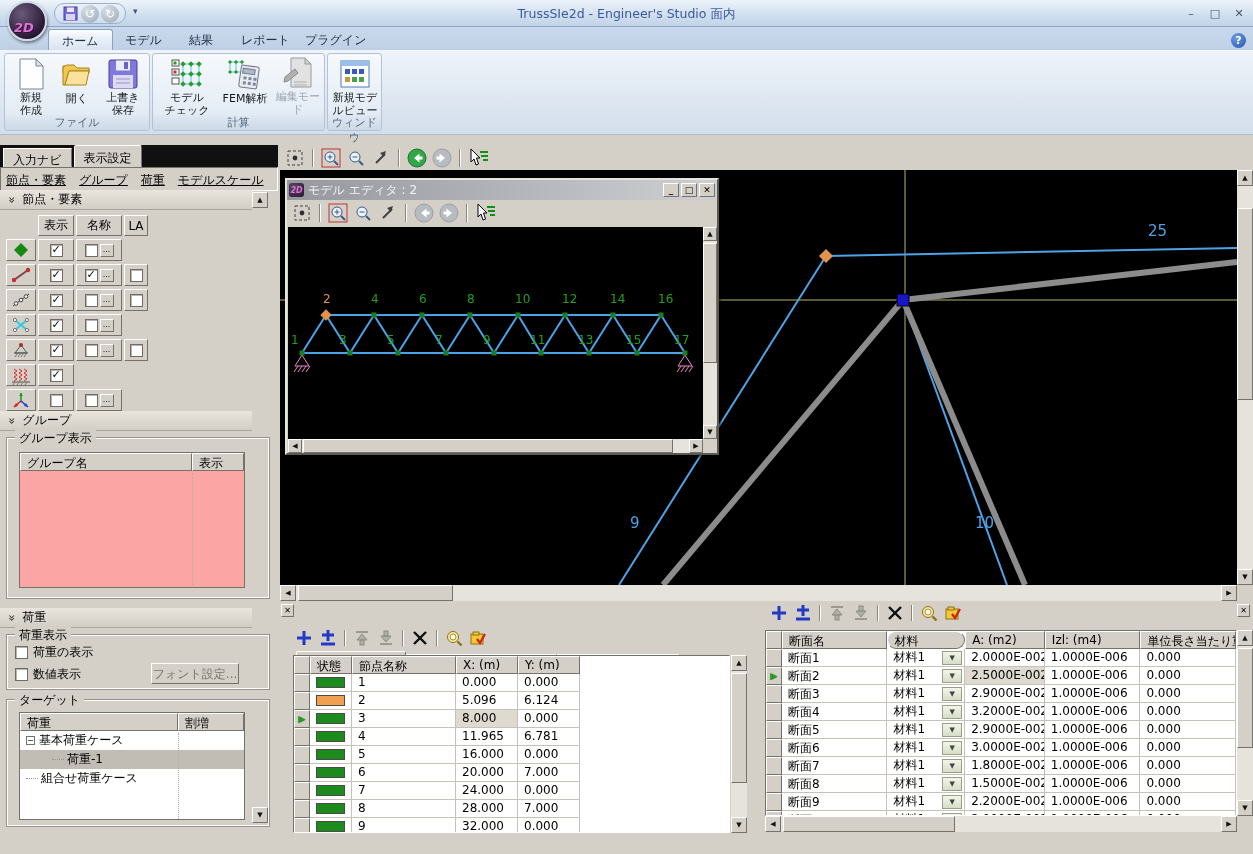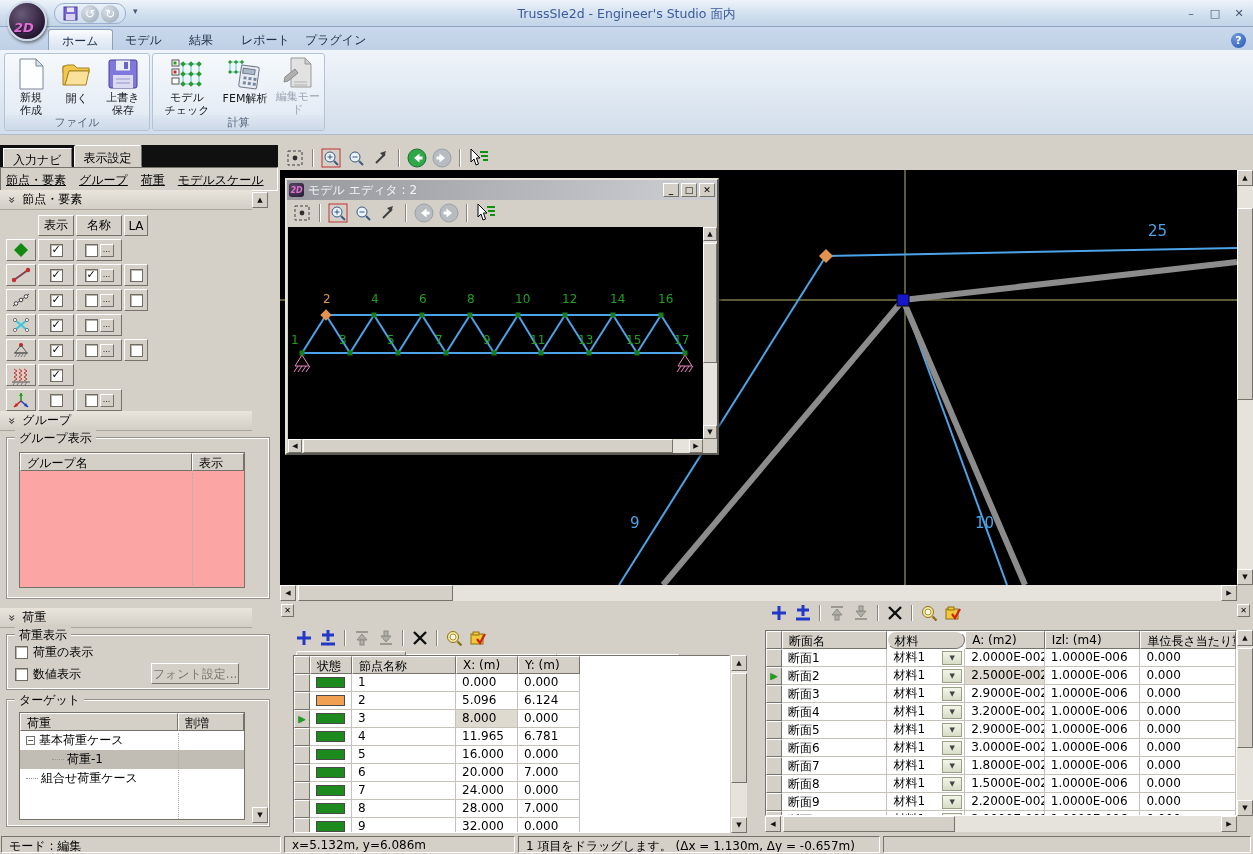--- a/index.html
+++ b/index.html
@@ -258,20 +258,41 @@
               <line x1="11" y1="25" x2="24" y2="25" stroke="#b0b0b0"></line>
               <line x1="11" y1="28" x2="24" y2="28" stroke="#b0b0b0"></line>
             </svg>
         </span>
         <span class="lbl">編集モード
 に戻る</span>
       </div>
       <div class="glabel">計算</div>
     </div>
 
+    <div class="rgroup" style="left:327px; width:55px">
+      <div class="rbtn" style="left:3px; width:48px">
+        <span class="ricon">
+          <svg width="30" height="28" viewBox="0 0 30 28">
+              <rect x="1" y="1" width="28" height="26" fill="#fff" stroke="#4a78b8"></rect>
+              <rect x="1" y="1" width="28" height="5" fill="#9ac0e8"></rect>
+              <g>
+                <rect x="5" y="9" width="5" height="5" fill="#3858c8"></rect>
+                <rect x="12" y="9" width="5" height="5" fill="#3858c8"></rect>
+                <rect x="19" y="9" width="5" height="5" fill="#3858c8"></rect>
+                <rect x="5" y="17" width="5" height="5" fill="#c89838"></rect>
+                <rect x="12" y="17" width="5" height="5" fill="#48a048"></rect>
+                <rect x="19" y="17" width="5" height="5" fill="#48a048"></rect>
+              </g>
+            </svg>
+        </span>
+        <span class="lbl">新規モデ
+ルビュー</span>
+      </div>
+      <div class="glabel">ウィンドウ</div>
+    </div>
   </div>
 
   <div class="left-panel">
     <div class="lp-tabs">
       <span class="lp-tab">入力ナビ</span>
       <span class="lp-tab active">表示設定</span>
     </div>
     <div class="lp-links">
       <span class="lp-link">節点・要素</span>
       <span class="lp-link">グループ</span>
@@ -1024,20 +1045,14 @@
       <div class="sb-thumb" style="left:0; top:18px; width:16px; height:100px"></div>
       <div class="sb-btn" style="left:0; bottom:0; width:16px; height:16px">▼</div>
     </div>
     <div class="sb" style="left:0; top:215px; width:472px; height:16px">
       <div class="sb-btn" style="left:0; top:0; width:16px; height:16px">◀</div>
       <div class="sb-thumb" style="left:18px; top:0; width:172px; height:16px"></div>
       <div class="sb-btn" style="right:0; top:0; width:16px; height:16px">▶</div>
     </div>
   </div>
 
-  <div class="statusbar">
-    <div class="sb-panel" style="left:1px; width:280px">モード : 編集</div>
-    <div class="sb-panel" style="left:284px; width:231px">x=5.132m, y=6.086m</div>
-    <div class="sb-panel" style="left:518px; width:362px">1 項目をドラッグします。 (Δx = 1.130m, Δy = -0.657m)</div>
-    <div class="sb-panel" style="left:883px; width:368px"></div>
-  </div>
 
 </div>
 
 </body></html>

